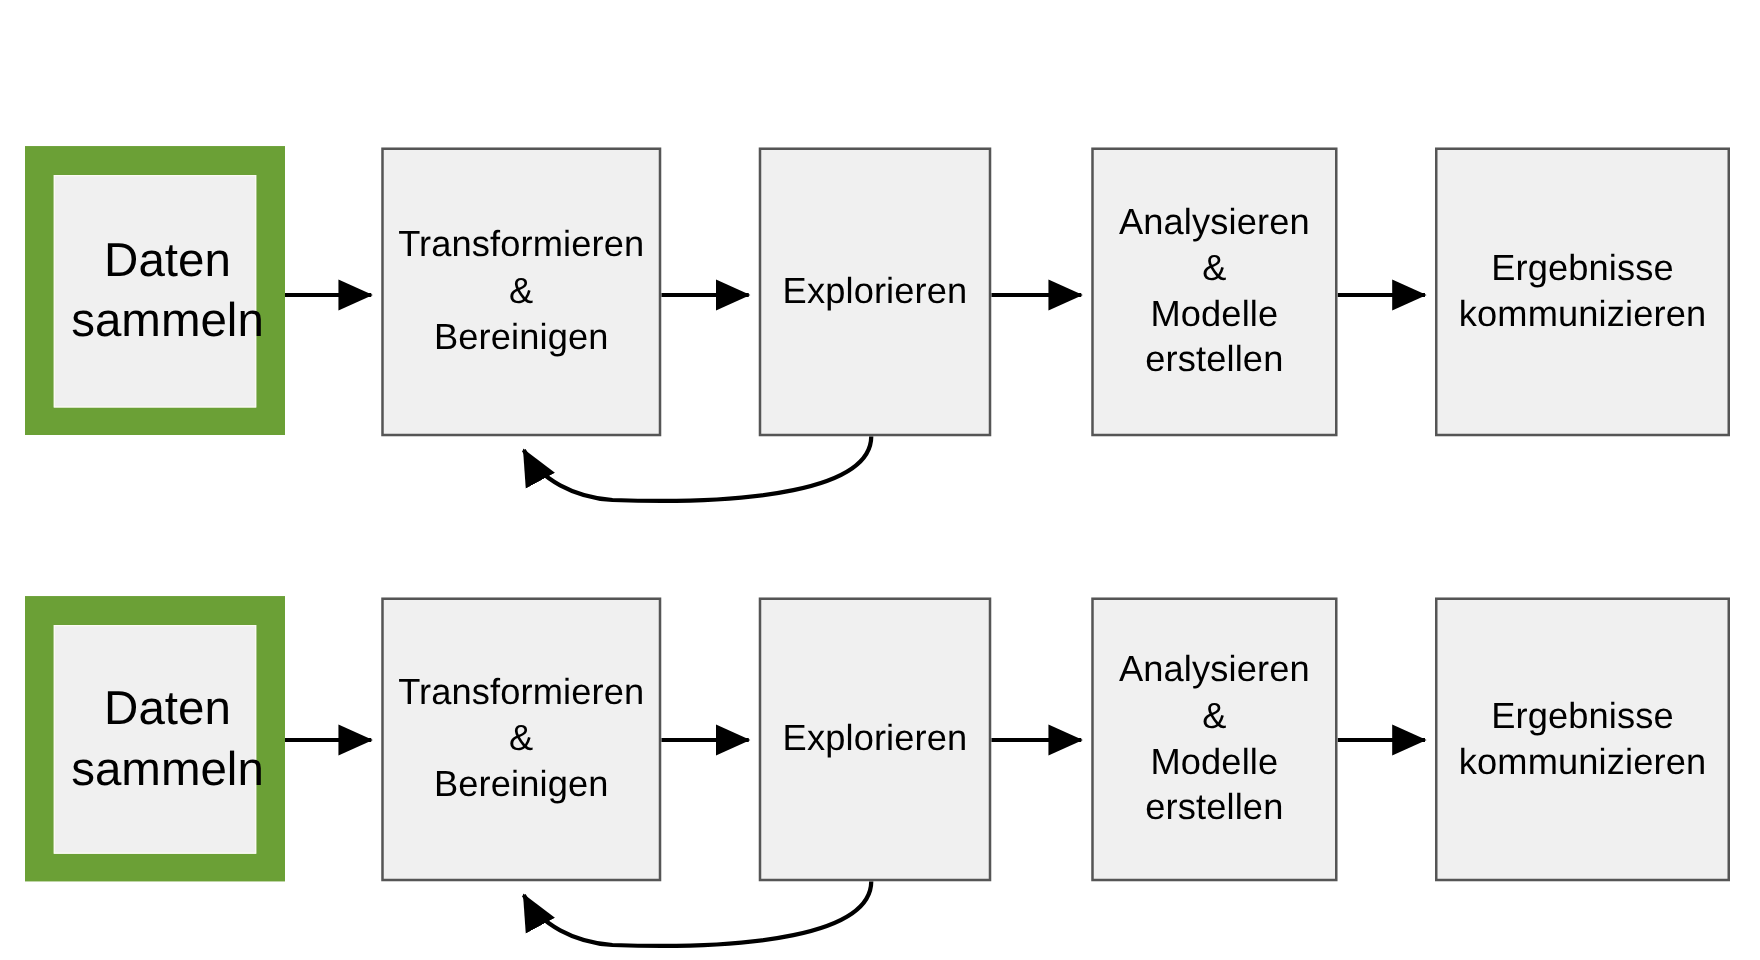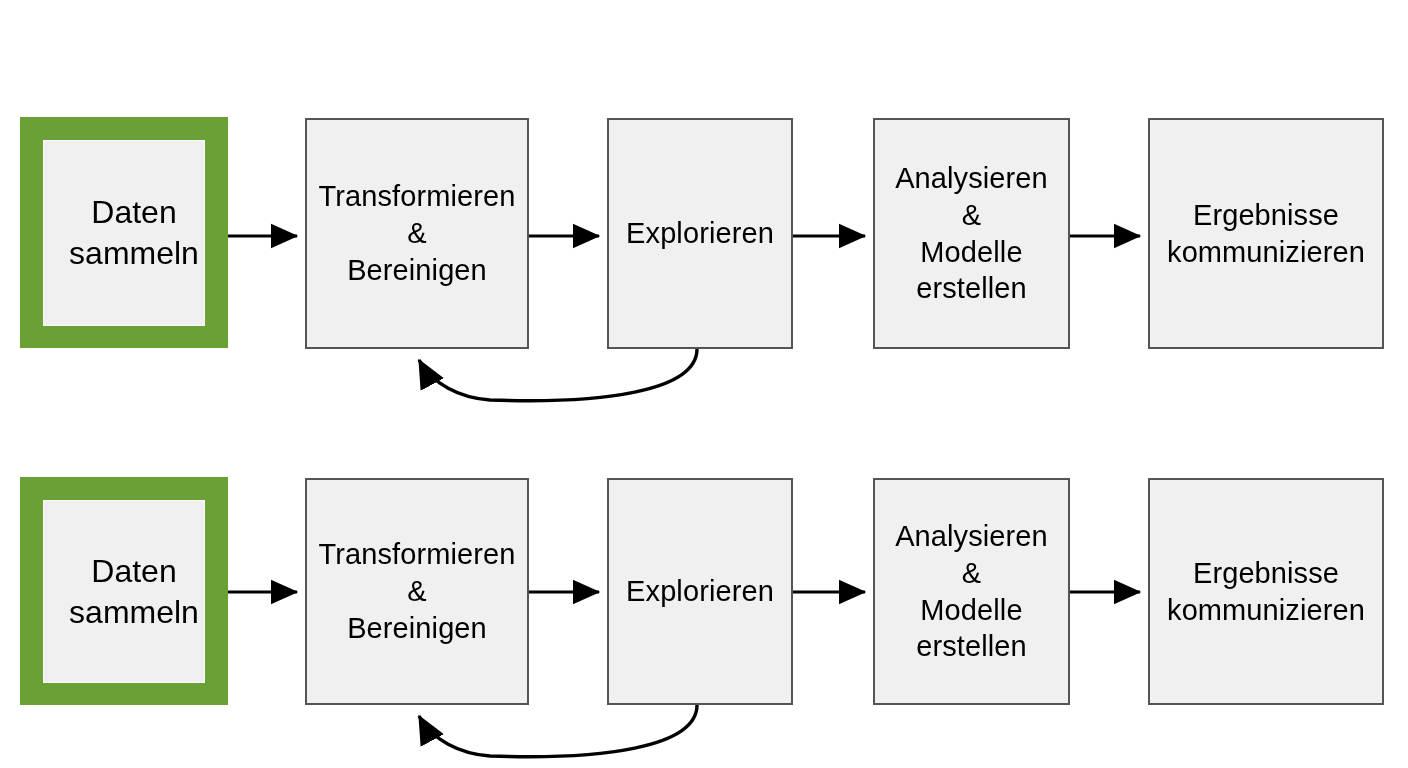--- a/index.html
+++ b/index.html
@@ -49,21 +49,21 @@
     right: 22px;
     bottom: 21px;
     box-sizing: border-box;
     background: #f0f0f0;
     border: 1px solid #fbfbf2;
     display: flex;
     align-items: center;
     justify-content: center;
     text-align: center;
     color: #000000;
-    font-size: 32px;
+    font-size: 38px;
     line-height: 1.27;
     white-space: pre-line;
     padding-left: 20px;
   }
 
   
   .edges {
     position: absolute;
     left: 0;
     top: 0;

